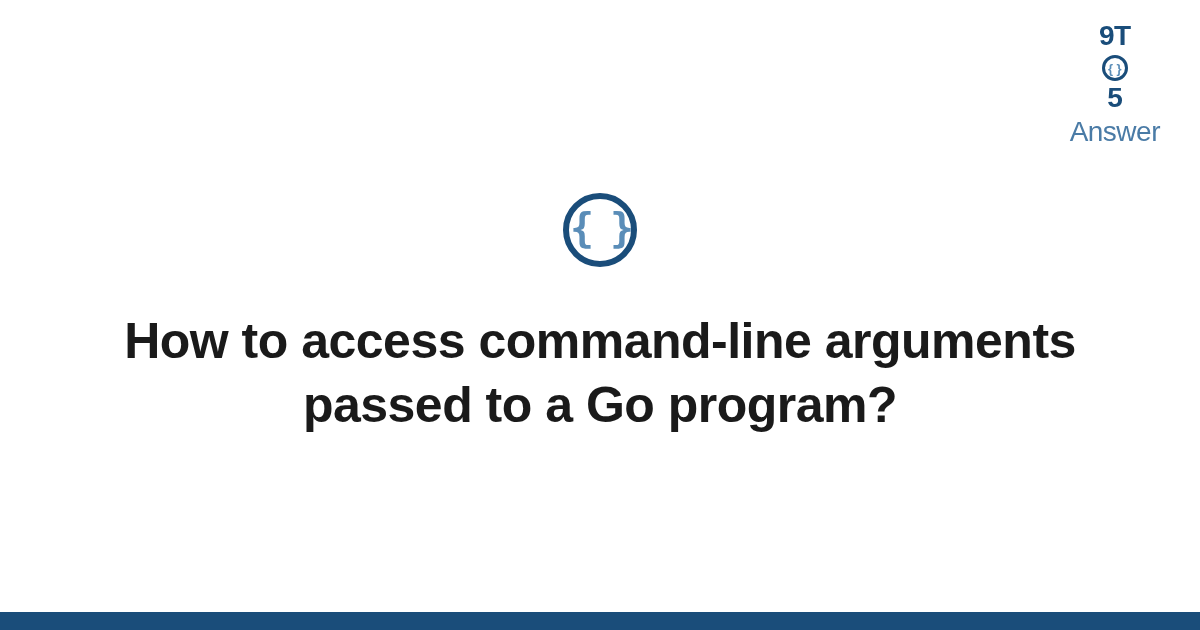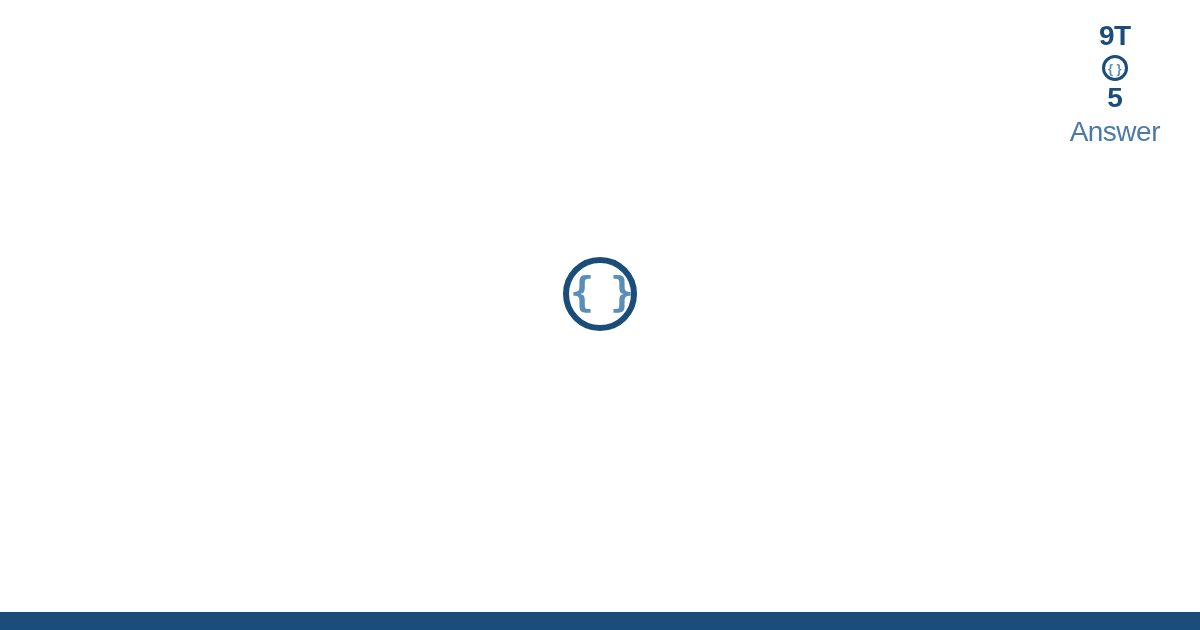--- a/index.html
+++ b/index.html
@@ -116,15 +116,16 @@
     <span class="logo-o-inner">{ }</span>
   </span>
   <span class="logo-5">5</span>
   <span class="logo-answer">Answer</span>
 </div>
 
 <div class="content">
   <div class="icon-circle">
     <span class="braces">{ }</span>
   </div>
+  <h1 class="title">How to access command-line arguments passed to a Go program?</h1>
 </div>
 
 <div class="footer-bar"></div>
 
 </body></html>

